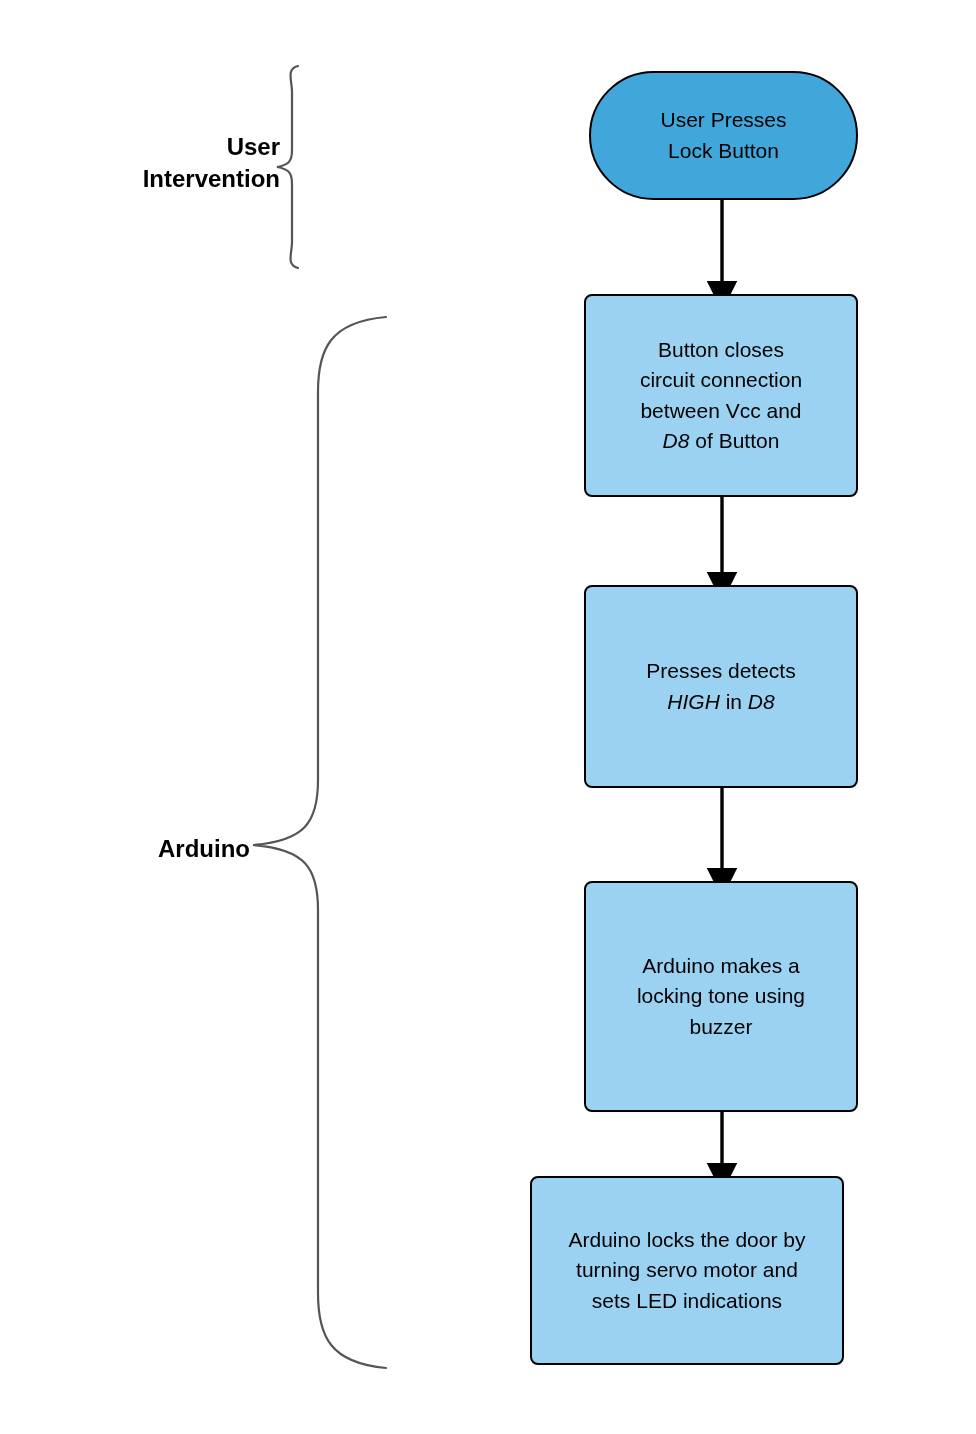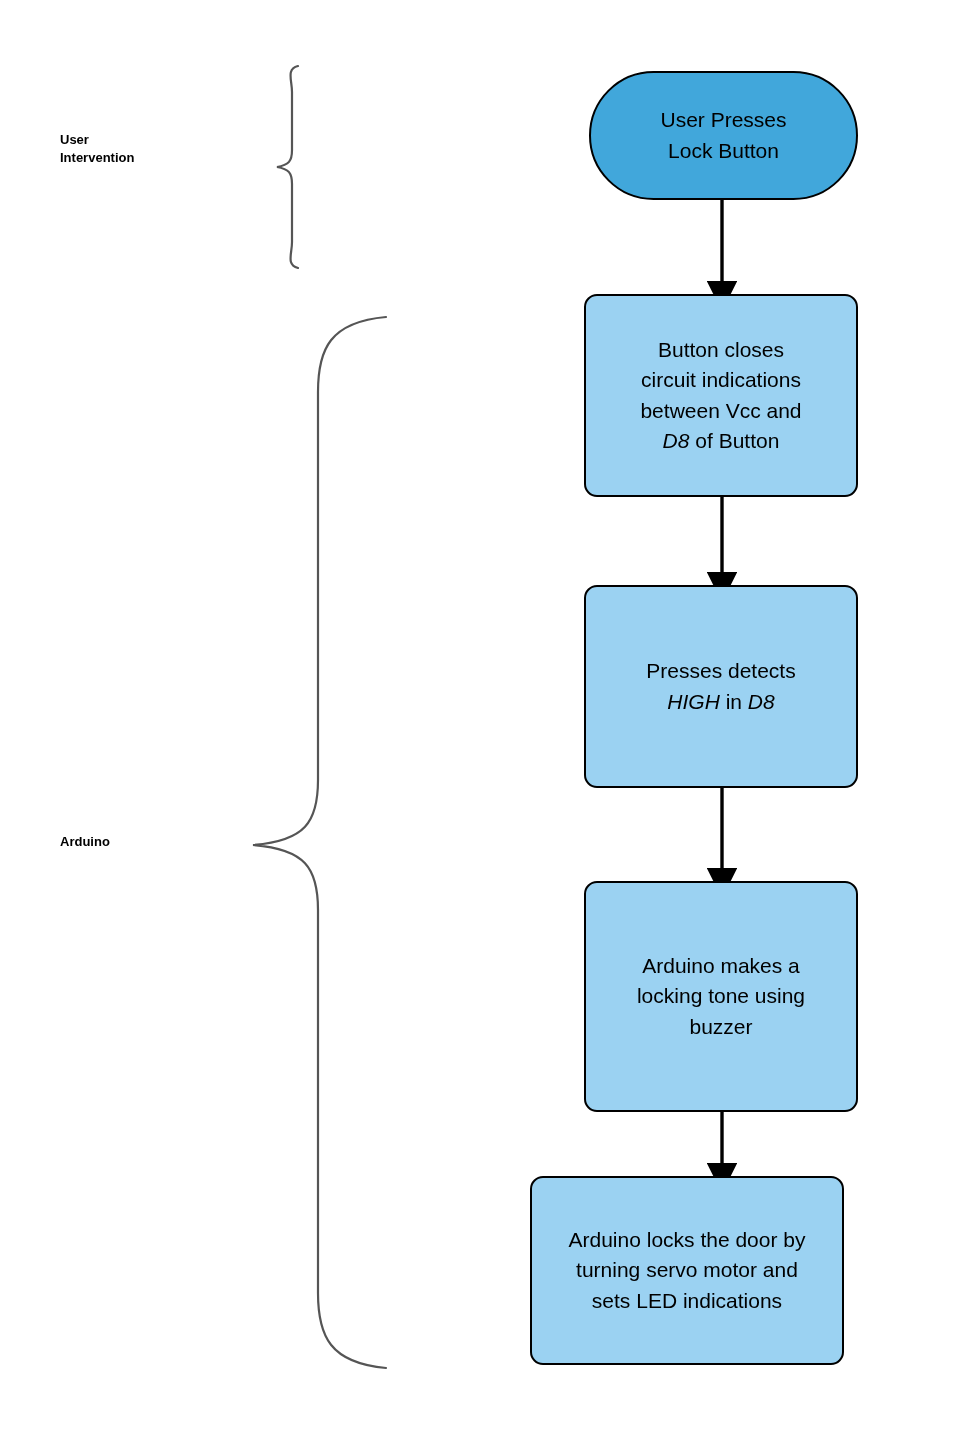--- a/index.html
+++ b/index.html
@@ -16,24 +16,24 @@
     height: 1434px;
     background: #ffffff;
     overflow: hidden;
   }
 
   
   .group-label {
     position: absolute;
     font-family: "Liberation Sans", sans-serif;
     font-weight: bold;
-    font-size: 13px;
+    font-size: 24px;
     line-height: 1.35;
     color: #000000;
-    text-align: left;
+    text-align: right;
     white-space: pre-line;
   }
   #label-user-intervention {
     left: 60px;
     top: 131px;
     width: 220px;
   }
   #label-arduino {
     left: 60px;
     top: 833px;
@@ -70,21 +70,21 @@
     width: 100%;
     padding: 0 10px;
     box-sizing: border-box;
     white-space: pre-line;
   }
   .node.stadium {
     background: #41A7DB;
     border-radius: 999px;
   }
   .node.process {
-    border-radius: 13px;
+    border-radius: 8px;
   }
 
   
   #node-start       { left: 589px; top: 71px;   width: 269px; height: 129px; }
   #node-button      { left: 584px; top: 294px;  width: 274px; height: 203px; }
   #node-detect      { left: 584px; top: 585px;  width: 274px; height: 203px; }
   #node-buzzer      { left: 584px; top: 881px;  width: 274px; height: 231px; }
   #node-lock        { left: 530px; top: 1176px; width: 314px; height: 189px; }
 
   
@@ -133,21 +133,21 @@
     <line x1="722" y1="788" x2="722" y2="873" stroke="#000000" stroke-width="3.4" marker-end="url(#arrowhead)"></line>
     <line x1="722" y1="1084" x2="722" y2="1168" stroke="#000000" stroke-width="3.4" marker-end="url(#arrowhead)"></line>
   </svg>
 
   <div class="node stadium" id="node-start">
     <span class="node-text">User Presses
 Lock Button</span>
   </div>
 
   <div class="node process" id="node-button">
-    <span class="node-text"><span>Button closes</span><br><span>circuit indications</span><br><span>between Vcc and</span><br><span class="em">D8</span><span> of Button</span></span>
+    <span class="node-text"><span>Button closes</span><br><span>circuit connection</span><br><span>between Vcc and</span><br><span class="em">D8</span><span> of Button</span></span>
   </div>
 
   <div class="node process" id="node-detect">
     <span class="node-text"><span>Presses detects</span><br><span class="em">HIGH</span><span> in </span><span class="em">D8</span></span>
   </div>
 
   <div class="node process" id="node-buzzer">
     <span class="node-text">Arduino makes a
 locking tone using
 buzzer</span>

